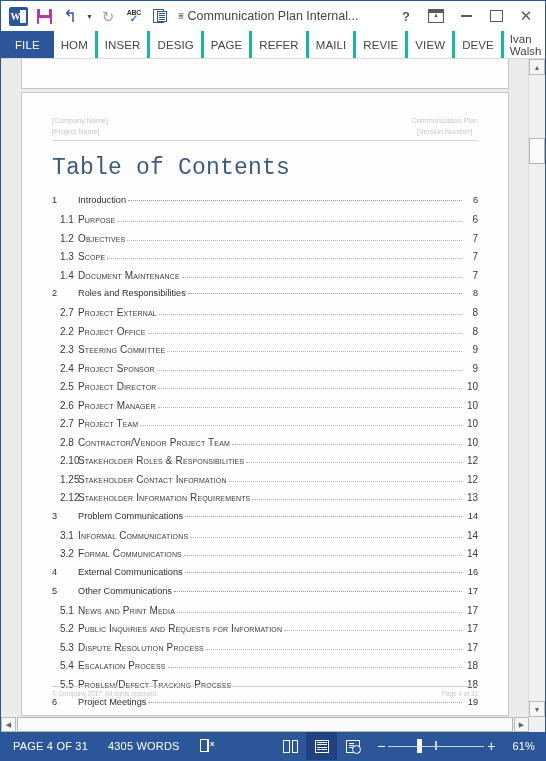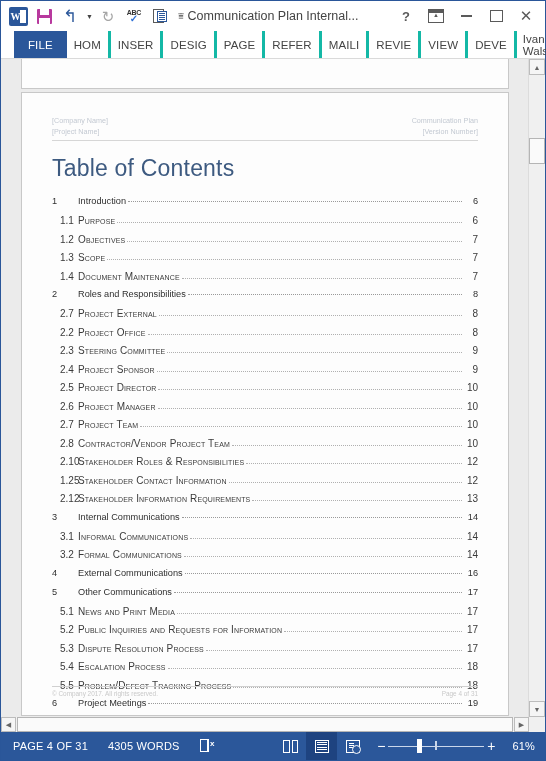--- a/index.html
+++ b/index.html
@@ -47,43 +47,43 @@
   .ribopt:after{content:"▲";position:absolute;left:0;right:0;top:1px;text-align:center;
                 font-size:6px;color:#5a5a5a;line-height:9px;}
   .mini{width:11px;height:1.6px;background:#5a5a5a;}
   .maxi{width:11px;height:10px;border:1.5px solid #5a5a5a;}
   .closex{font-size:15px;color:#5a5a5a;font-family:"DejaVu Sans",sans-serif;}
 
   
   .tabbar{height:27px;display:flex;align-items:stretch;background:#fff;border-bottom:1px solid #dadada;}
   .tab{display:flex;align-items:center;justify-content:center;padding:0 7px;font-size:11.5px;
        color:#444;border-right:3px solid #14b8a6;letter-spacing:.1px;}
-  .tab.file{background:#2b579a;color:#fff;font-size:11.5px;padding:0 14px;border-right:none;margin-left:13px;}
+  .tab.file{background:#2b579a;color:#fff;font-size:11.5px;padding:0 14px;border-right:none;}
   .tabspacer{flex:1;}
   .user{display:flex;align-items:center;gap:4px;padding:0 6px;font-size:11.5px;color:#444;}
   .user .uc{font-size:7px;color:#666;}
   .avatar{width:21px;height:21px;background:#1f4e86;color:#fff;display:flex;align-items:center;
           justify-content:center;font-size:12px;margin-right:3px;}
 
   
   .work{position:relative;height:673px;background:#f0f0f0;overflow:hidden;}
   .canvas{position:absolute;left:0;top:0;right:16px;bottom:15px;background:#ebebeb;overflow:hidden;}
 
   .page-prev{position:absolute;left:20px;right:20px;top:-40px;height:68px;background:#fdfdfd;
              border:1px solid #c8c8c8;}
   .page{position:absolute;left:20px;right:20px;top:33px;height:624px;background:#fdfdfd;
         border:1px solid #c8c8c8;box-sizing:border-box;padding:0 30px;}
 
   .dochdr{display:flex;justify-content:space-between;padding-top:22px;
           border-bottom:1px solid #d6d6d6;padding-bottom:3px;}
   .dochdr div{font-size:7.2px;color:#c3c9d2;line-height:11px;}
-  .dochdr .r{text-align:right;}
+  .dochdr .r{text-align:center;}
 
   .toctitle{font-size:23px;color:#3d5a80;margin-top:14px;margin-bottom:14px;
-            font-family:Liberation Sans, sans-serif;font-weight:400;letter-spacing:.2px;}
+            font-family:Liberation Mono, monospace;font-weight:400;letter-spacing:.2px;}
 
   .toc{margin-top:2px;}
   .row{display:flex;align-items:baseline;white-space:nowrap;}
   .row.l1{font-size:9.2px;color:#2f2f2f;margin-bottom:9px;font-weight:400;}
   .row.l2{font-size:10px;color:#3a3a3a;margin-bottom:7.5px;}
   .row .num{flex:0 0 auto;}
   .row.l1 .num{width:26px;}
   .row.l2 .num{width:26px;padding-left:8px;box-sizing:border-box;}
   .row .txt{flex:0 0 auto;}
   .row.l2 .txt{font-variant:small-caps;letter-spacing:.15px;}
@@ -346,21 +346,21 @@
               <span class="pg">12</span>
             </div>
             <div class="row l2">
               <span class="num">2.12</span>
               <span class="txt">Stakeholder Information Requirements</span>
               <span class="dots"></span>
               <span class="pg">13</span>
             </div>
             <div class="row l1">
               <span class="num">3</span>
-              <span class="txt">Internal Communications</span>
+              <span class="txt">Problem Communications</span>
               <span class="dots"></span>
               <span class="pg">14</span>
             </div>
             <div class="row l2">
               <span class="num">3.1</span>
               <span class="txt">Informal Communications</span>
               <span class="dots"></span>
               <span class="pg">14</span>
             </div>
             <div class="row l2">

